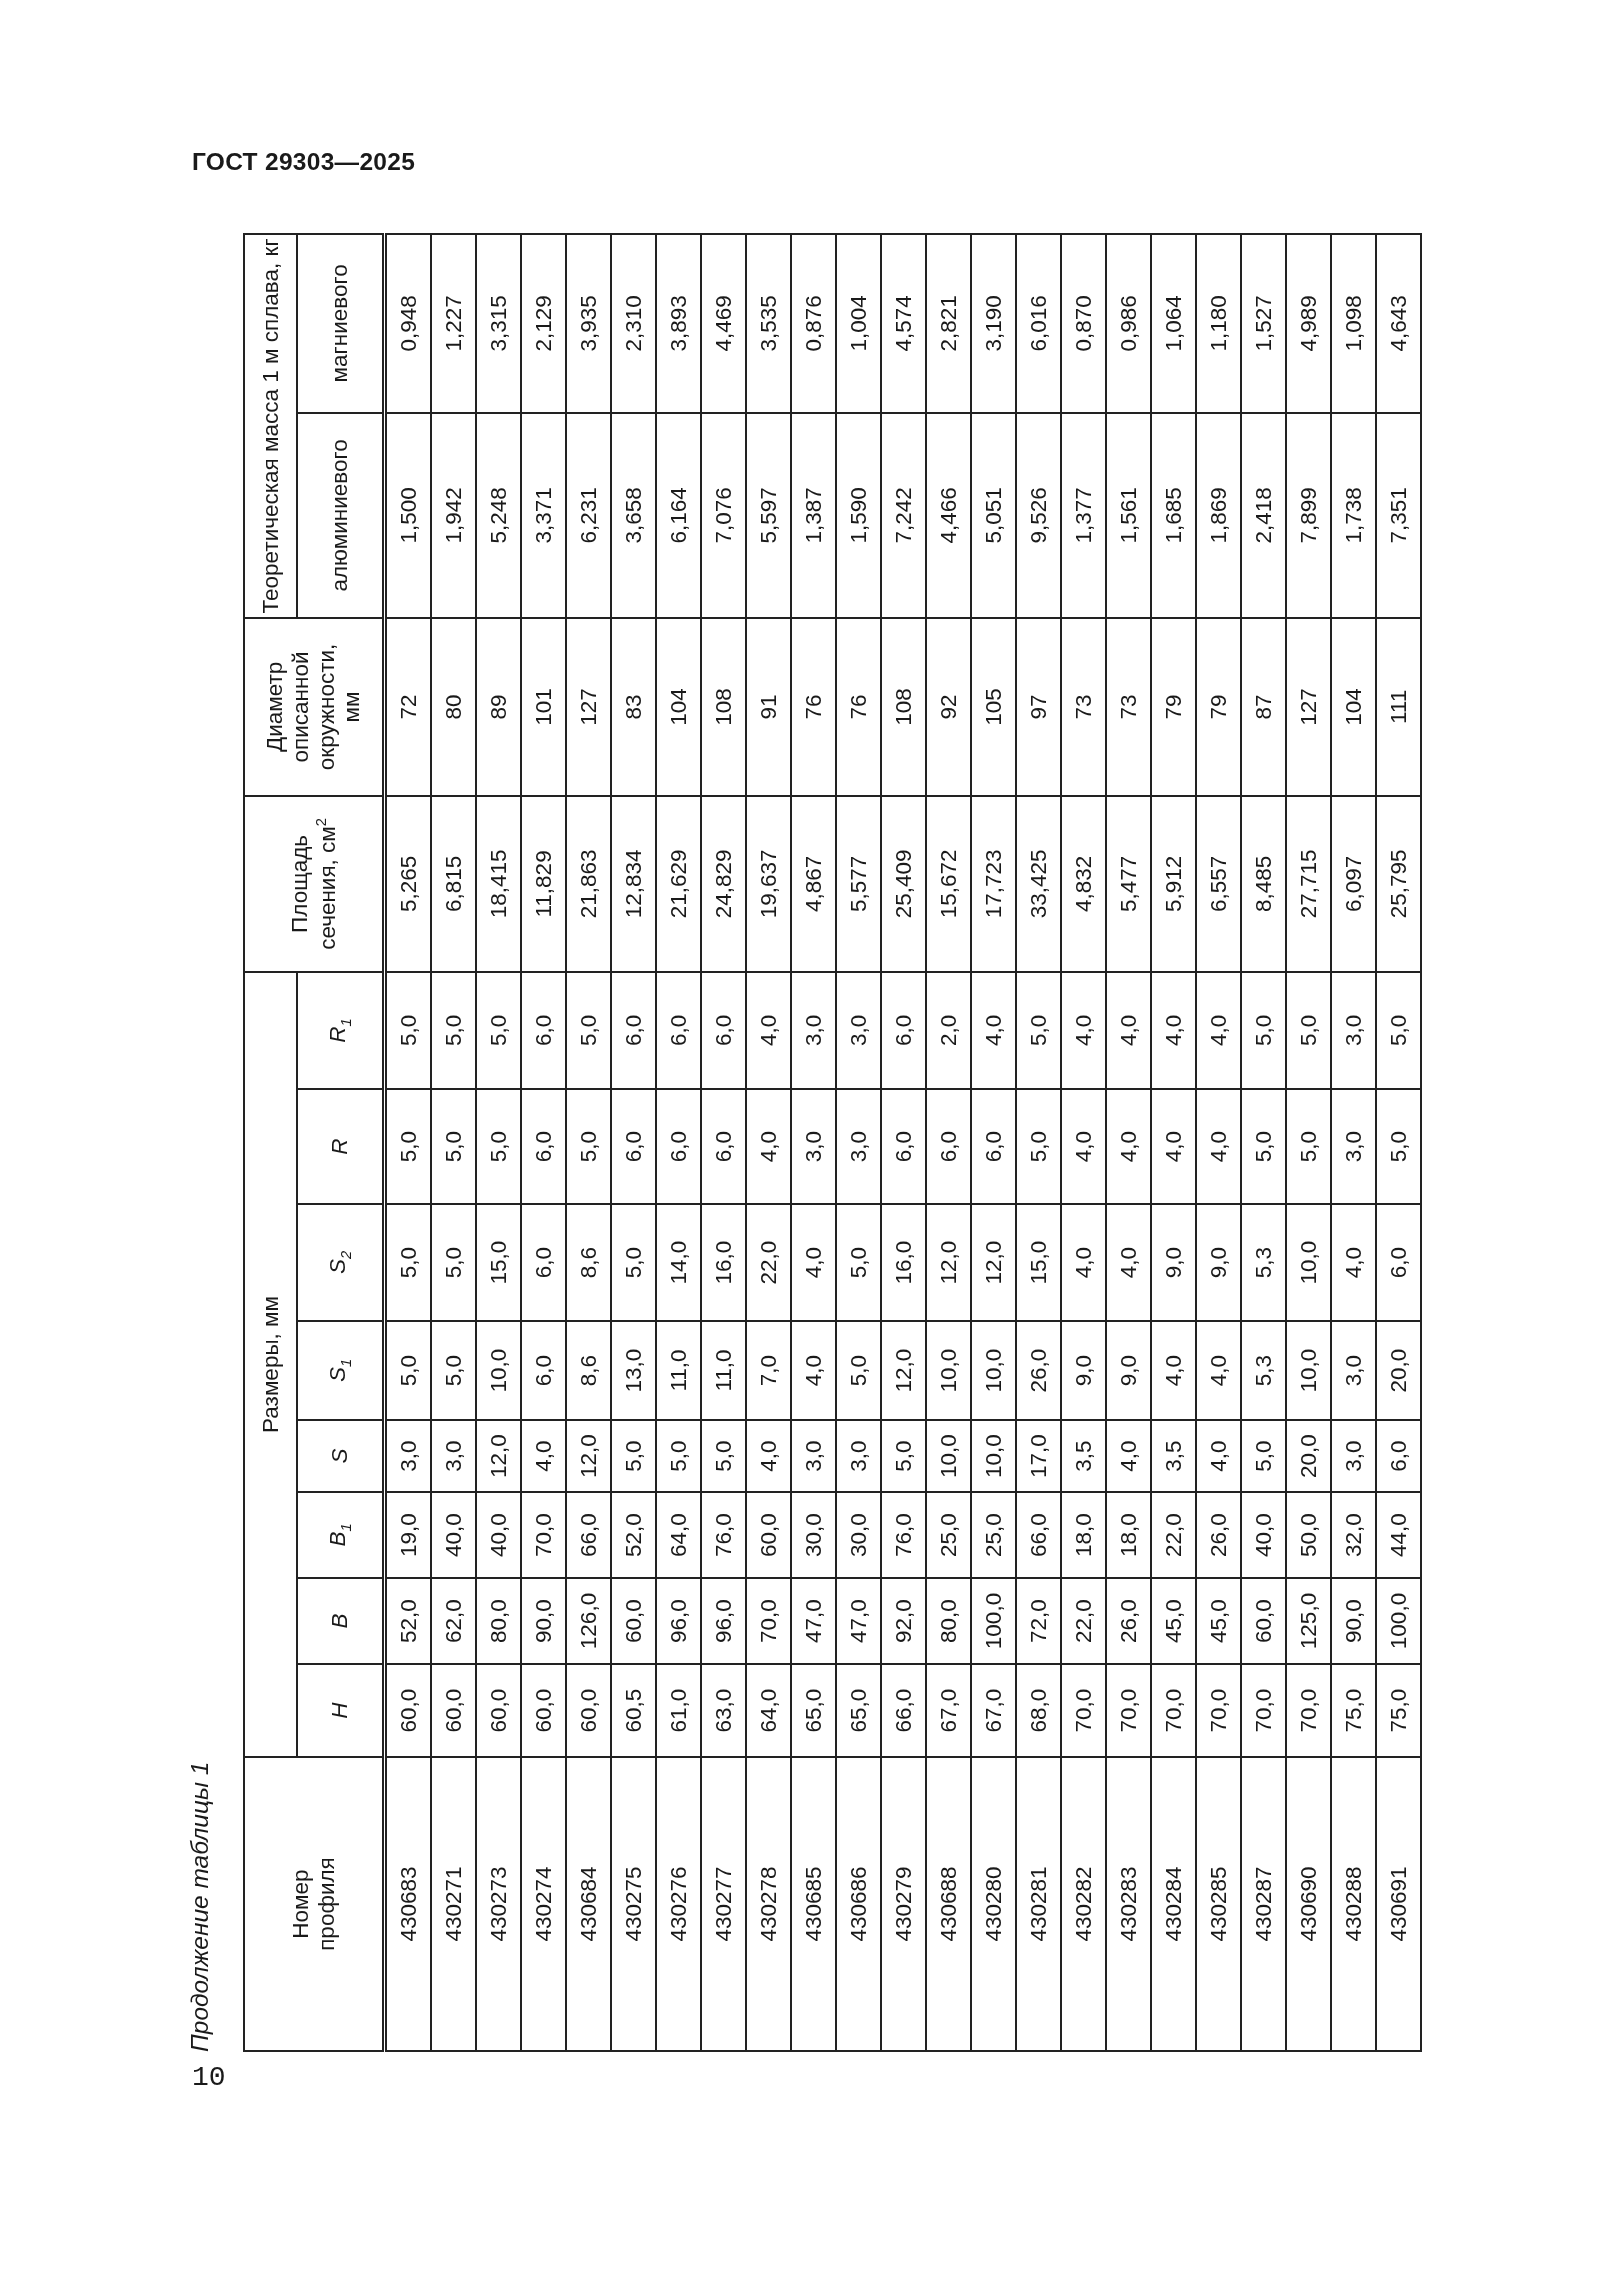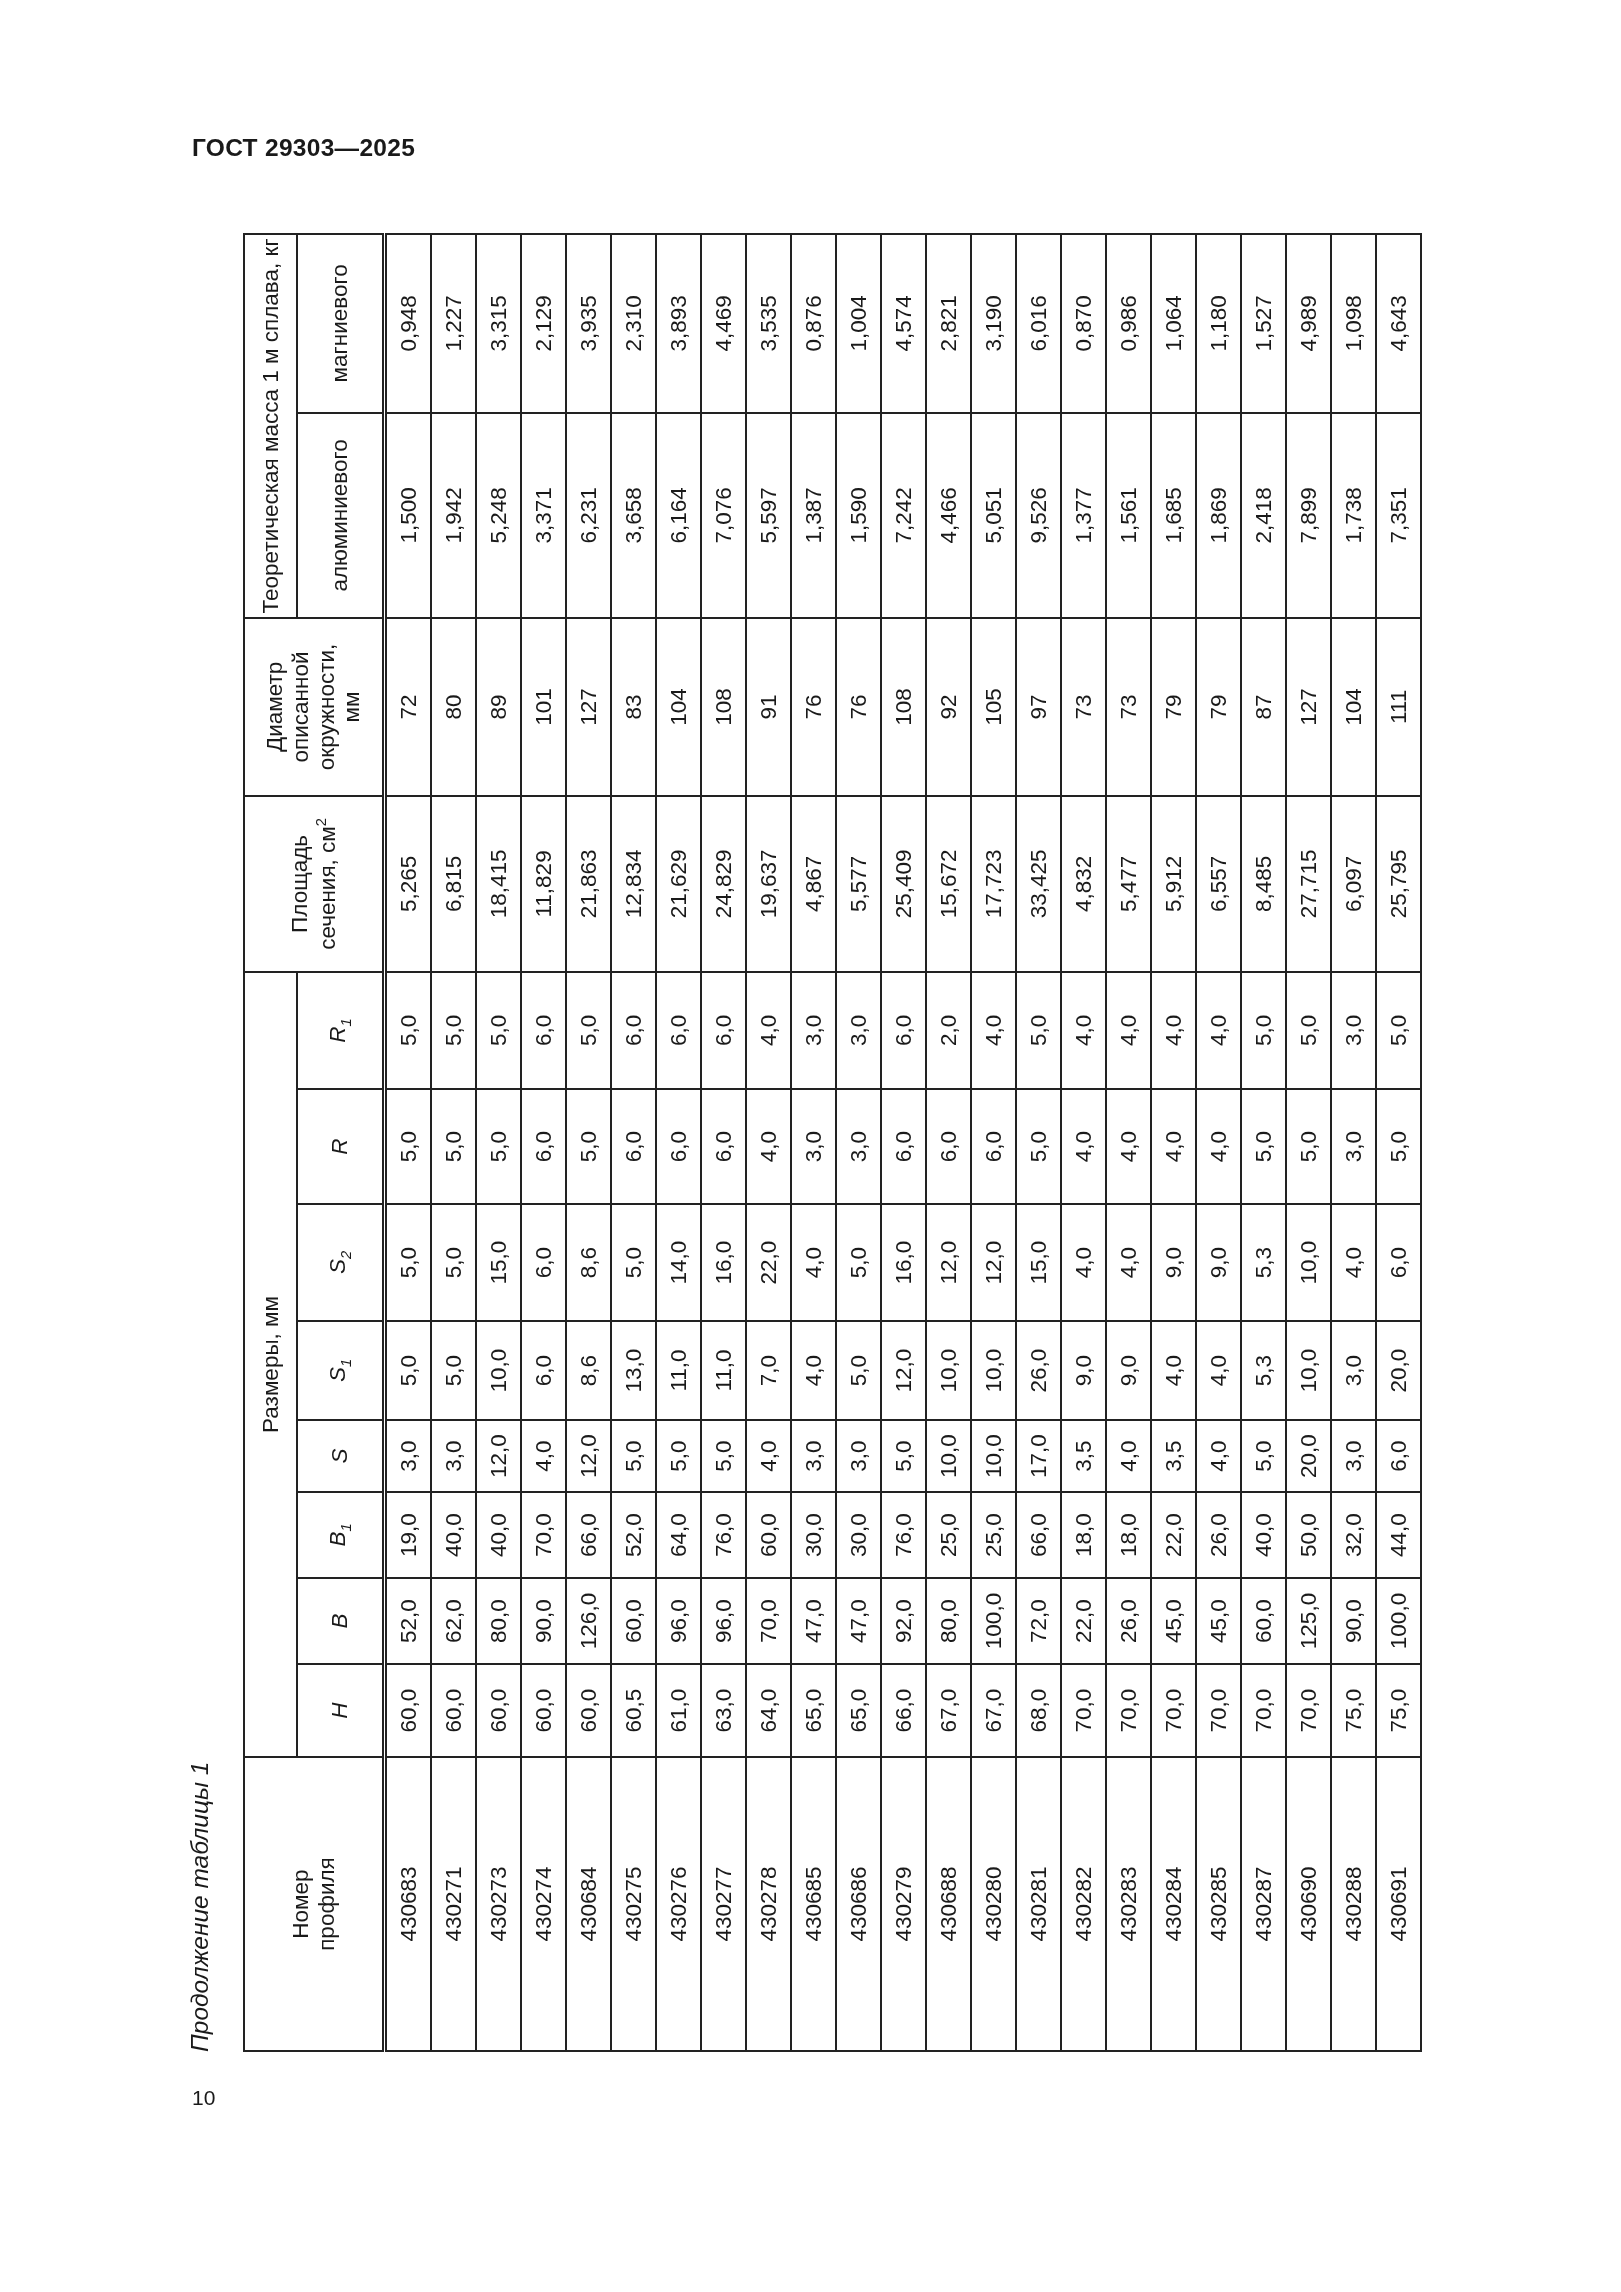--- a/index.html
+++ b/index.html
@@ -1,22 +1,22 @@
 <!DOCTYPE html>
 <html><head>
 <meta charset="utf-8">
 <style>
   html, body { margin: 0; padding: 0; background: #ffffff; }
   body { width: 1621px; height: 2293px; position: relative; overflow: hidden;
          font-family: "Liberation Sans", sans-serif; color: #1a1a1a; }
 
-  .page-header { position: absolute; left: 192px; top: 134px; font-size: 24.5px; font-weight: bold;
+  .page-header { position: absolute; left: 192px; top: 148px; font-size: 24.5px; font-weight: bold;
                  letter-spacing: 0.3px; font-family: "Liberation Sans", sans-serif; }
-  .page-number { position: absolute; left: 192px; top: 2062px; font-size: 21px;
-                 font-family: Liberation Sans, sans-serif; margin-top: 24px; }
+  .page-number { position: absolute; left: 192px; top: 2062px; font-size: 28px;
+                 font-family: Liberation Mono, monospace; }
 
   
   .rot { position: absolute; left: 243px; top: 2052px; width: 1817px; height: 1274px;
          transform-origin: 0 0; transform: rotate(-90deg); }
 
   .caption { position: absolute; left: 0; top: -57px; font-size: 24.5px; font-style: italic;
              font-family: "Liberation Sans", sans-serif; }
 
   table.data { border-collapse: collapse; table-layout: fixed; width: 1817px;
                font-family: "Liberation Sans", sans-serif; font-size: 22.5px; }

